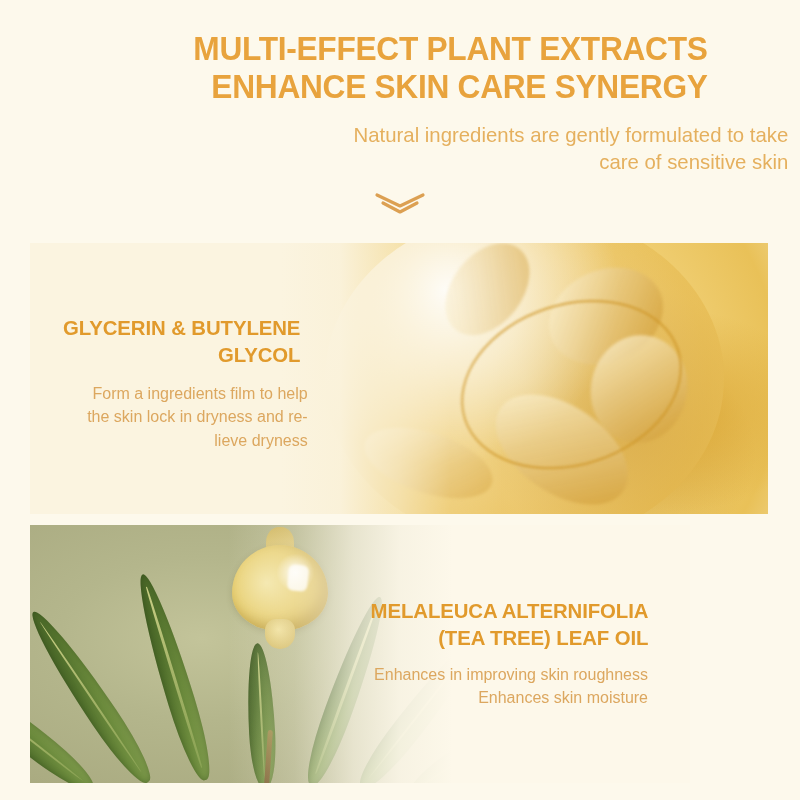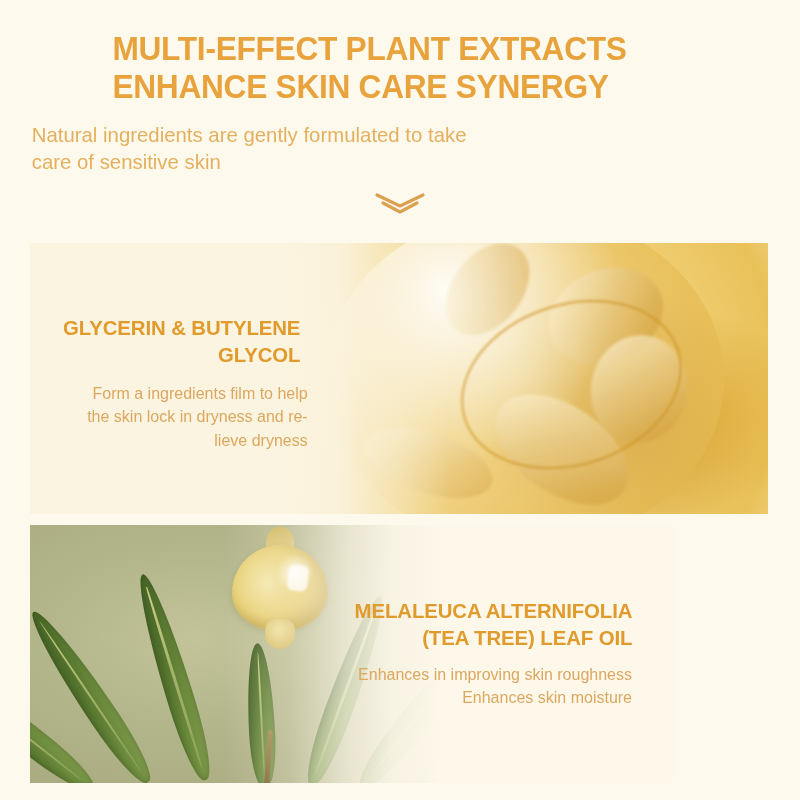--- a/index.html
+++ b/index.html
@@ -11,21 +11,21 @@
     height: 800px;
     background: #fdf9ec;
     font-family: "Liberation Sans", sans-serif;
     overflow: hidden;
     position: relative;
   }
 
   
   .header {
     padding-top: 30px;
-    text-align: left;
+    text-align: right;
     padding-left: 20px;
   }
   .headline {
     color: #e8a33d;
     font-size: 33px;
     font-weight: bold;
     line-height: 1.16;
     letter-spacing: -0.3px;
     transform: scaleX(0.96);
     margin: 0 auto;
@@ -121,20 +121,21 @@
       rgba(251,244,224,0.55) 50%, rgba(251,244,224,0.12) 57%, rgba(251,244,224,0) 64%);
   }
 
   
   .card-tea {
     left: 30px;
     top: 525px;
     width: 644px;
     height: 258px;
     background: #aeae86;
+    padding-left: 16px;
   }
   .tea-art {
     position: absolute;
     inset: 0;
     background:
       radial-gradient(ellipse 48% 70% at 26% 44%, #c3c49a 0%, #b4b68c 45%, #a9aa80 100%),
       linear-gradient(90deg, #adae85 0%, #b6b78d 26%, #cfcfa8 44%, #efe9cc 58%, #fbf5e3 70%, #fdf8ea 100%);
   }
   .tea-veil {
     position: absolute;

